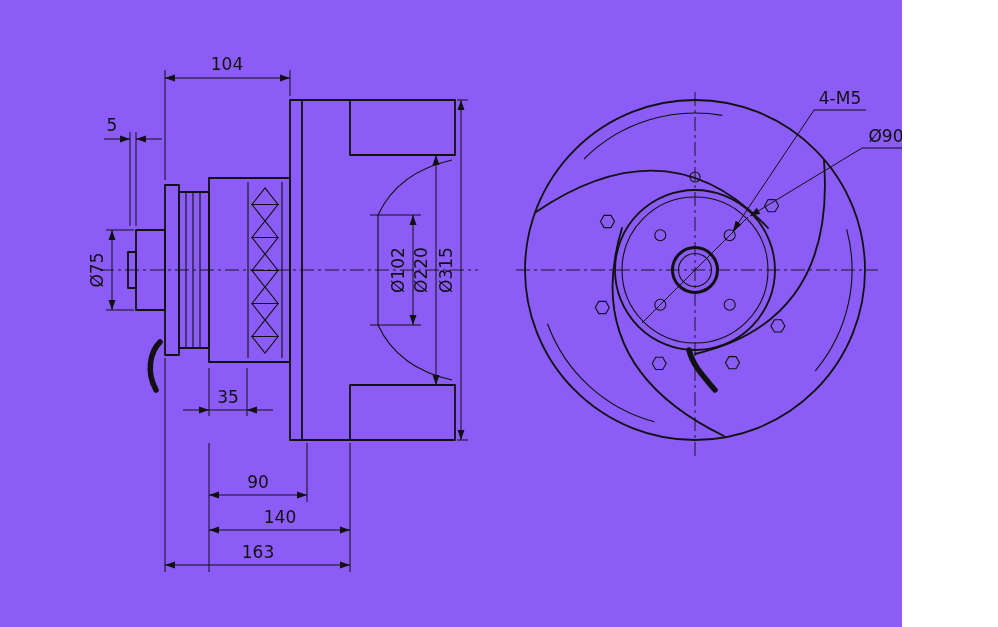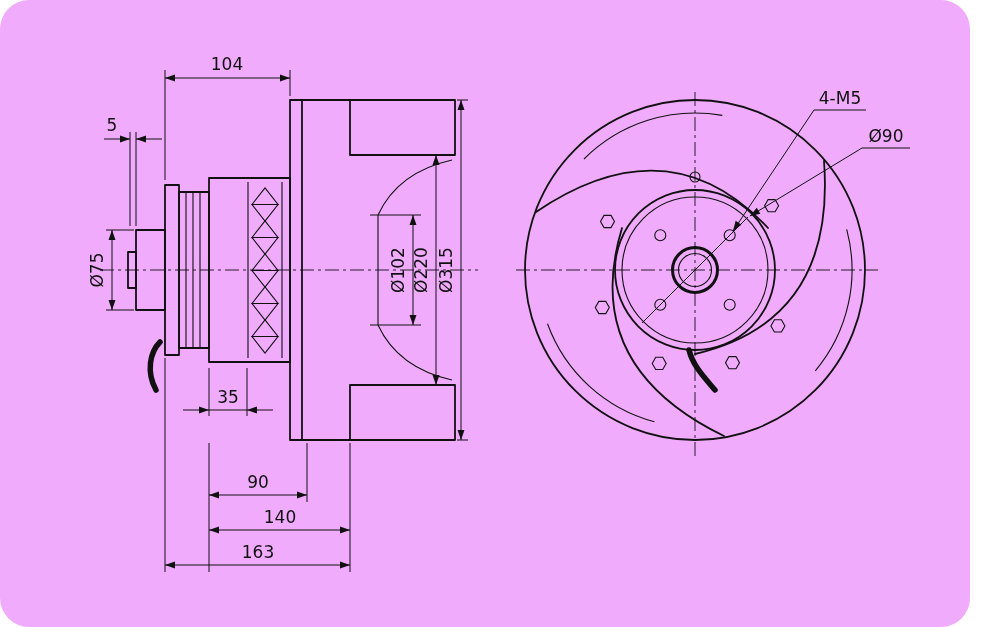--- a/index.html
+++ b/index.html
@@ -1,16 +1,16 @@
 <!DOCTYPE html>
 <html><head>
 <meta charset="utf-8">
 <style>
   html,body{margin:0;padding:0;background:#ffffff;}
-  .canvas{width:970px;height:627px;background:#f0abfc;position:relative;overflow:hidden;border-radius:29px;}
+  .canvas{width:902px;height:627px;background:#8b5cf6;position:relative;overflow:hidden;}
   svg{display:block;}
   .outline{fill:none;stroke:#111;stroke-width:1.8;stroke-linejoin:round;stroke-linecap:round;}
   .thin{fill:none;stroke:#111;stroke-width:1.1;}
   .dim{fill:none;stroke:#111;stroke-width:1;}
   .center{fill:none;stroke:#111;stroke-width:0.9;stroke-dasharray:14 4 3 4;}
   .cable{fill:none;stroke:#111;stroke-width:5.5;stroke-linecap:round;}
   .dimtext{font-family:"DejaVu Sans","Liberation Sans",sans-serif;font-size:17px;fill:#111;}
   .anchor-mid{text-anchor:middle;}
 </style>
 </head>

